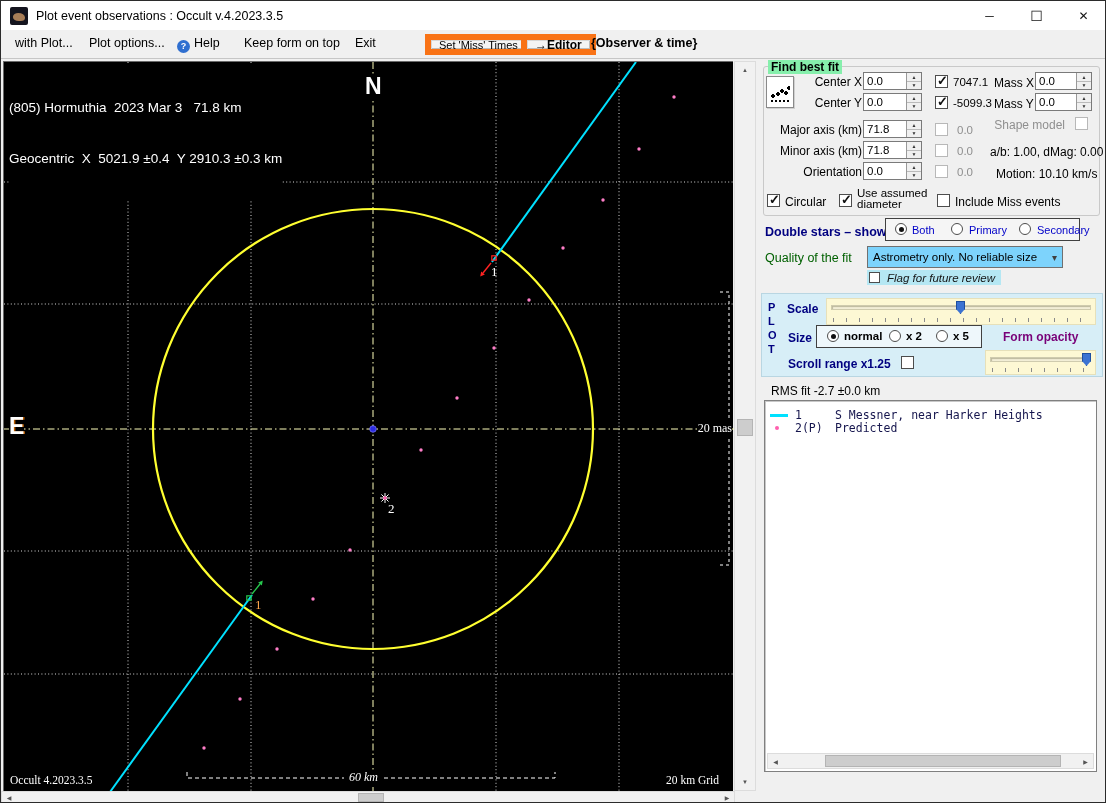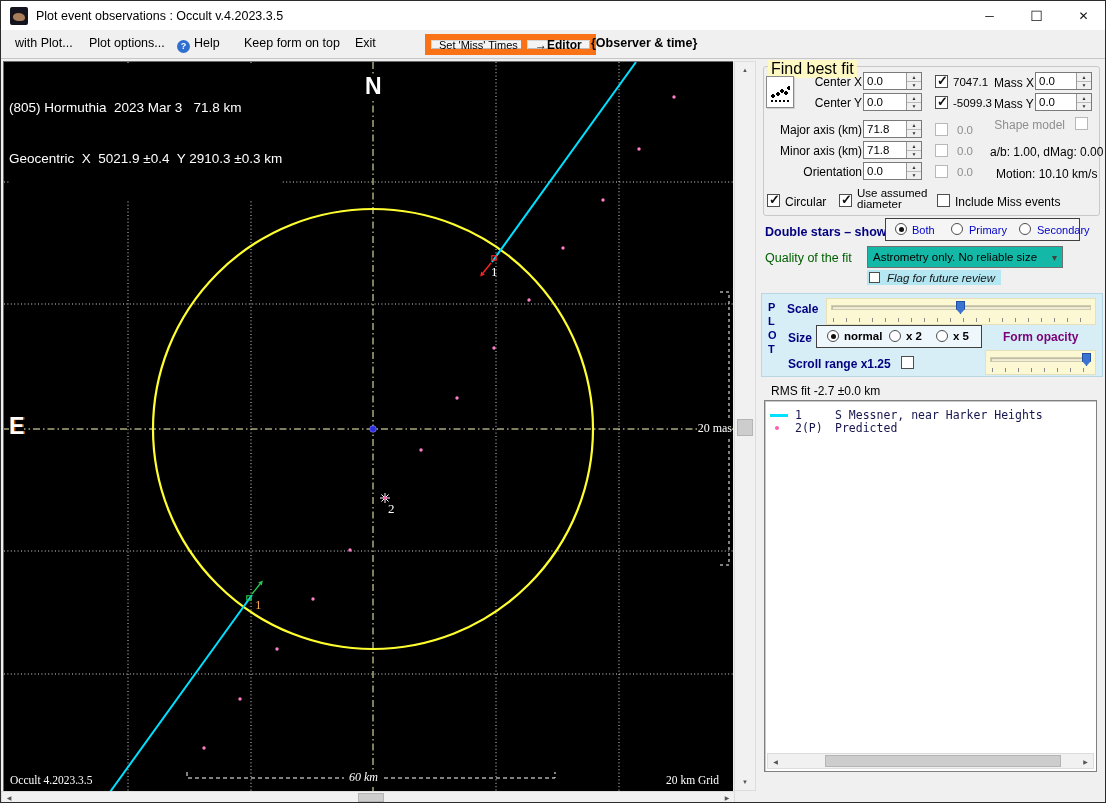--- a/index.html
+++ b/index.html
@@ -33,40 +33,40 @@
   .sbar { position:absolute; background:#f1f1f1; border:1px solid #dcdcdc; z-index:4; }
   .sbtn { position:absolute; color:#555; font-size:6px; display:flex; align-items:center; justify-content:center; }
   .sthumb { position:absolute; background:#cdcdcd; border:1px solid #b4b4b4; }
 
   
   .panel { position:absolute; left:757px; top:58px; width:349px; height:745px; background:#f0f0f0; font-size:12px; color:#000; }
   .abs { position:absolute; white-space:nowrap; }
   .rlbl { position:absolute; text-align:right; white-space:nowrap; }
   .gray { color:#8f8f8f; }
   .groupbox { position:absolute; border:1px solid #c9c9c9; border-radius:3px; }
-  .grouplabel { position:absolute; background:#fef9c3; padding:0 3px; font-size:16px; }
+  .grouplabel { position:absolute; background:#86efac; padding:0 3px; font-size:12px;font-weight:bold; }
 
   .spinner { position:absolute; height:18px; background:#fff; border:1px solid #7a7a7a; display:flex; font-size:11.5px; }
   .spinner .val { flex:1; padding:2px 0 0 3px; overflow:hidden; }
   .spin-btns { width:15px; display:flex; flex-direction:column; border-left:1px solid #999; }
   .spin-btns div { flex:1; background:#f0f0f0; color:#333; font-size:5px; display:flex; align-items:center; justify-content:center; }
   .spin-btns div:first-child { border-bottom:1px solid #bbb; }
 
   .cb { position:absolute; width:13px; height:13px; background:#fff; border:1px solid #4d4d4d; }
   .cb.checked::after { content:"✓"; position:absolute; left:1px; top:-3px; font-size:13px; font-weight:bold; color:#101010; }
   .cb.disabled { border-color:#b8b8b8; }
   .radio { width:12px; height:12px; border-radius:50%; border:1px solid #4d4d4d; background:#fff; position:absolute; }
   .radio.sel::after { content:""; position:absolute; left:2.5px; top:2.5px; width:5px; height:5px; border-radius:50%; background:#101010; }
 
   .navy { color:#000080; font-weight:bold; }
   .blue { color:#0000c8; }
   .greenlbl { color:#006000; font-weight:normal; }
   .purple { color:#780078; font-weight:bold; }
 
-  .combo { position:absolute; background:#14b8a6; border:1px solid #707070; font-size:11.5px; display:flex; align-items:center; padding-left:5px; }
+  .combo { position:absolute; background:#7dd3fc; border:1px solid #707070; font-size:11.5px; display:flex; align-items:center; padding-left:5px; }
   .combo .arrow { margin-left:auto; margin-right:5px; color:#404040; font-size:10px; }
 
   .flagrow { position:absolute; background:#b5e7f3; display:flex; align-items:center; height:15px; padding:0 6px 0 0; }
   .flagrow .fcb { width:11px; height:11px; background:#fff; border:1px solid #4d4d4d; margin:0 7px 0 2px; }
   .flagrow span { font-style:italic; font-size:11.5px; color:#141414; }
 
   .plotpanel { position:absolute; background:#d7eef7; border:1px solid #b9d6e2; }
   .slider { position:absolute; background:#fdf8d4; border:1px solid #e6e0ba; }
   .slider .track { position:absolute; left:4px; right:4px; top:6px; height:5px; background:#f2eed6; border:1px solid #cfcbae; box-shadow:inset 1px 1px 1px #bdb99e; }
   .slider .thumb { position:absolute; top:2px; width:9px; height:13px; background:#3c73d2; border:1px solid #1e4fa0; clip-path:polygon(0 0,100% 0,100% 62%,50% 100%,0 62%); }

